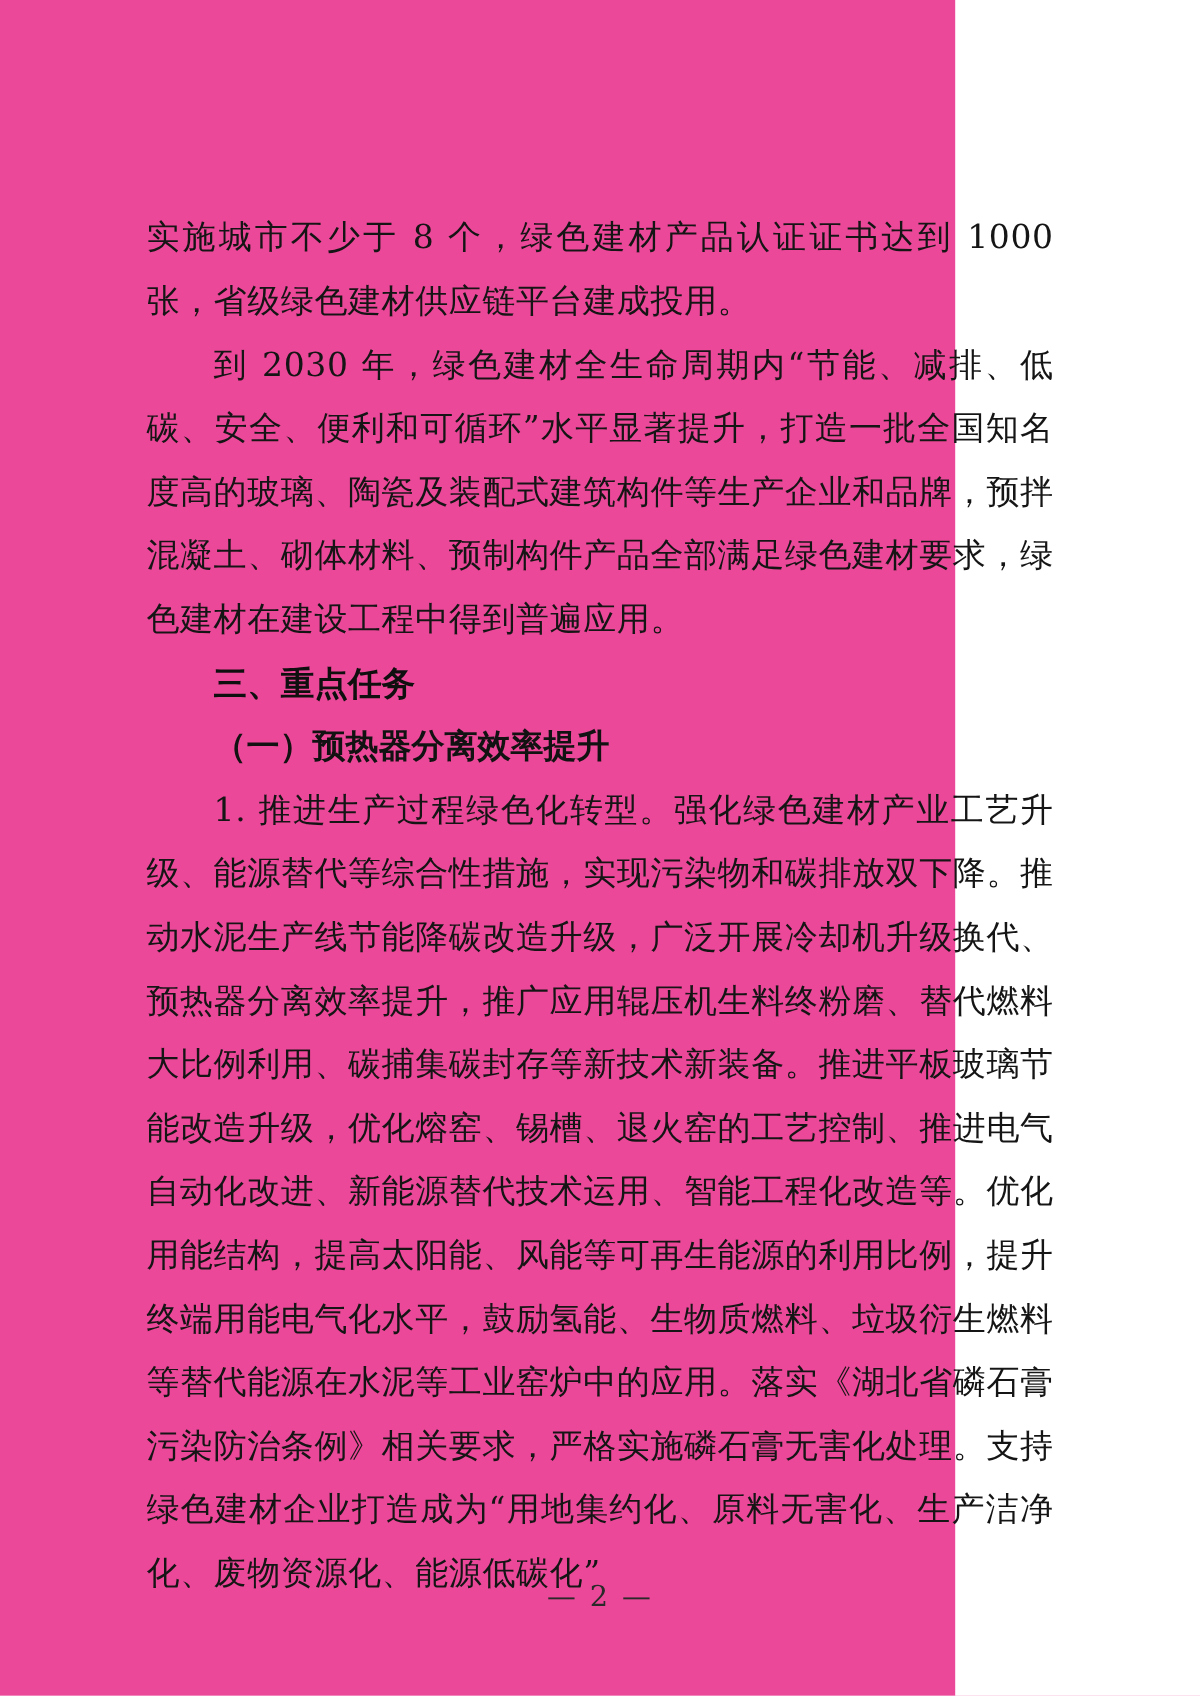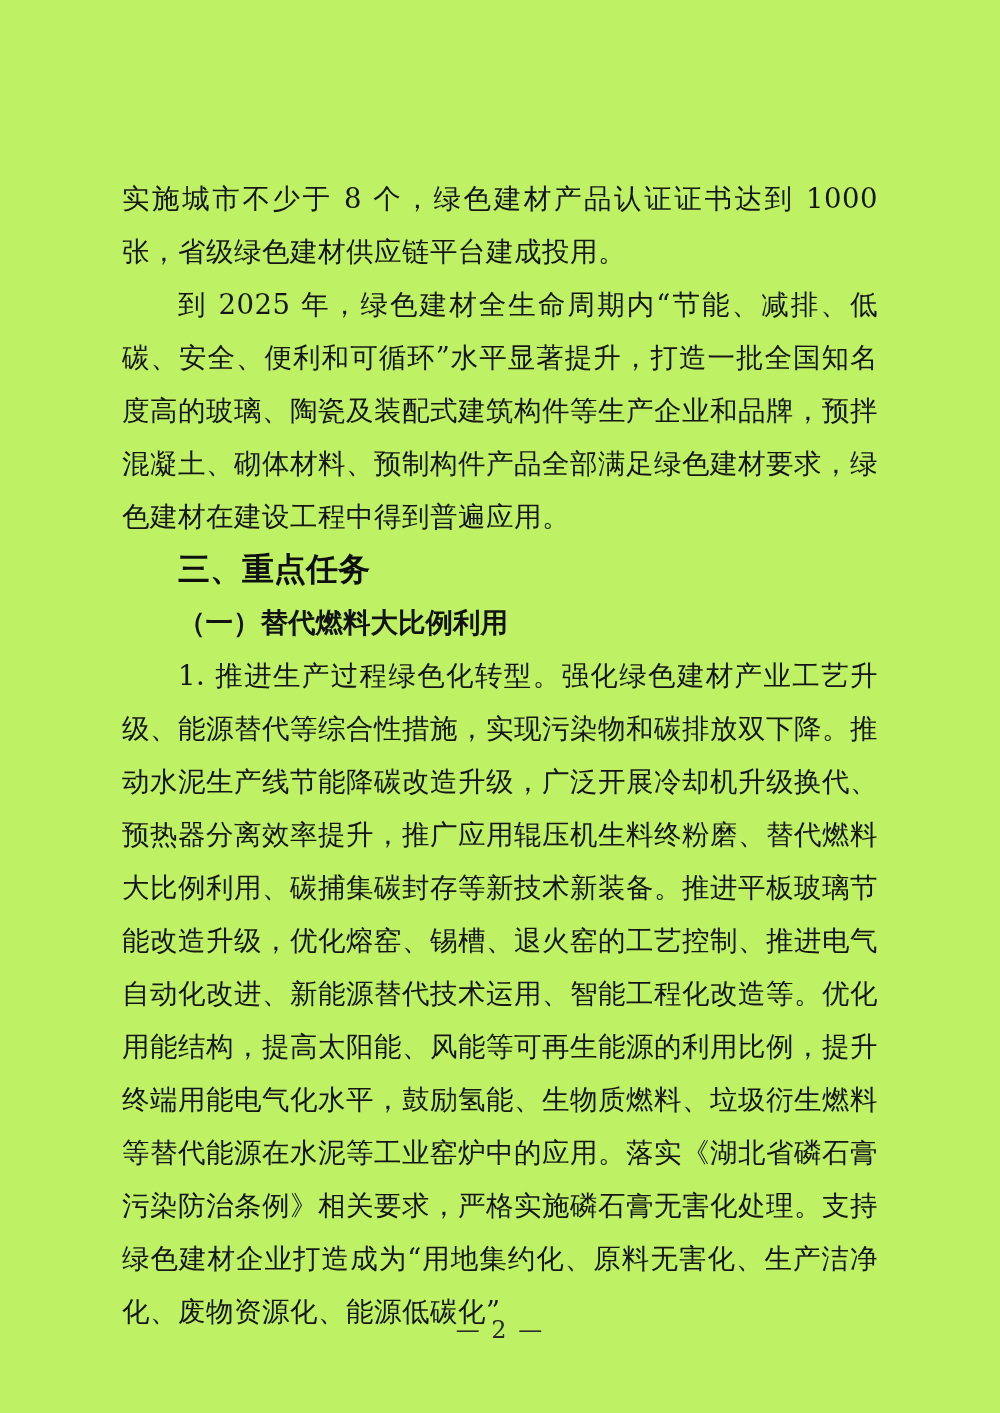--- a/index.html
+++ b/index.html
@@ -11,44 +11,44 @@
     width: 1000px;
     height: 1413px;
     font-family: "DejaVu Serif", "Liberation Serif", serif;
     color: #1a1a1a;
     position: relative;
     overflow: hidden;
   }
   .page {
     position: absolute;
     left: 0; top: 0;
-    width: 1000px;
+    width: 796px;
     height: 1413px;
-    background: #bef264;
+    background: #ec4899;
   }
   .content {
     position: absolute;
     left: 122px;
     top: 172px;
     width: 756px;
   }
   .para {
     font-size: 27.5px;
     line-height: 53px;
     letter-spacing: 0.5px;
     text-align: justify;
     text-justify: inter-ideograph;
     margin: 0;
     color: #151515;
   }
   .indent {
     text-indent: 56px;
   }
   .heading {
-    font-size: 32px;
+    font-size: 28px;
     line-height: 53px;
     font-weight: bold;
     margin: 0;
     text-indent: 56px;
     color: #0f0f0f;
   }
   .subheading {
     font-size: 27.5px;
     line-height: 53px;
     font-weight: bold;
@@ -71,24 +71,24 @@
   }
 </style>
 </head>
 <body>
 
 <div class="page">
   <div class="content">
 
     <p class="para">实施城市不少于 8 个，绿色建材产品认证证书达到 1000 张，省级绿色建材供应链平台建成投用。</p>
 
-    <p class="para indent">到 2025 年，绿色建材全生命周期内“节能、减排、低碳、安全、便利和可循环”水平显著提升，打造一批全国知名度高的玻璃、陶瓷及装配式建筑构件等生产企业和品牌，预拌混凝土、砌体材料、预制构件产品全部满足绿色建材要求，绿色建材在建设工程中得到普遍应用。</p>
+    <p class="para indent">到 2030 年，绿色建材全生命周期内“节能、减排、低碳、安全、便利和可循环”水平显著提升，打造一批全国知名度高的玻璃、陶瓷及装配式建筑构件等生产企业和品牌，预拌混凝土、砌体材料、预制构件产品全部满足绿色建材要求，绿色建材在建设工程中得到普遍应用。</p>
 
     <h2 class="heading">三、重点任务</h2>
 
-    <h3 class="subheading">（一）替代燃料大比例利用</h3>
+    <h3 class="subheading">（一）预热器分离效率提升</h3>
 
     <p class="para indent"><span class="bold-run">1. 推进生产过程绿色化转型。</span><span>强化绿色建材产业工艺升级、能源替代等综合性措施，实现污染物和碳排放双下降。推动水泥生产线节能降碳改造升级，广泛开展冷却机升级换代、预热器分离效率提升，推广应用辊压机生料终粉磨、替代燃料大比例利用、碳捕集碳封存等新技术新装备。推进平板玻璃节能改造升级，优化熔窑、锡槽、退火窑的工艺控制、推进电气自动化改进、新能源替代技术运用、智能工程化改造等。优化用能结构，提高太阳能、风能等可再生能源的利用比例，提升终端用能电气化水平，鼓励氢能、生物质燃料、垃圾衍生燃料等替代能源在水泥等工业窑炉中的应用。落实《湖北省磷石膏污染防治条例》相关要求，严格实施磷石膏无害化处理。支持绿色建材企业打造成为“用地集约化、原料无害化、生产洁净化、废物资源化、能源低碳化”</span></p>
 
   </div>
 
   <div class="footer">— 2 —</div>
 </div>
 
 </body></html>

